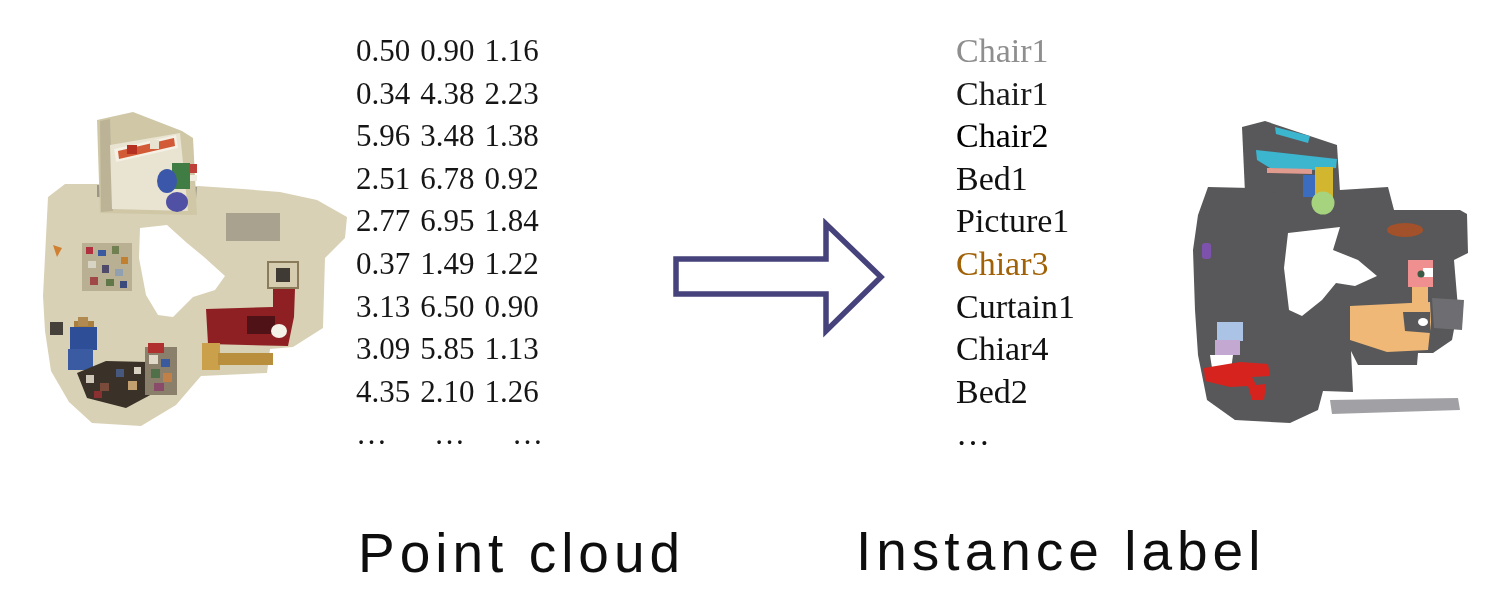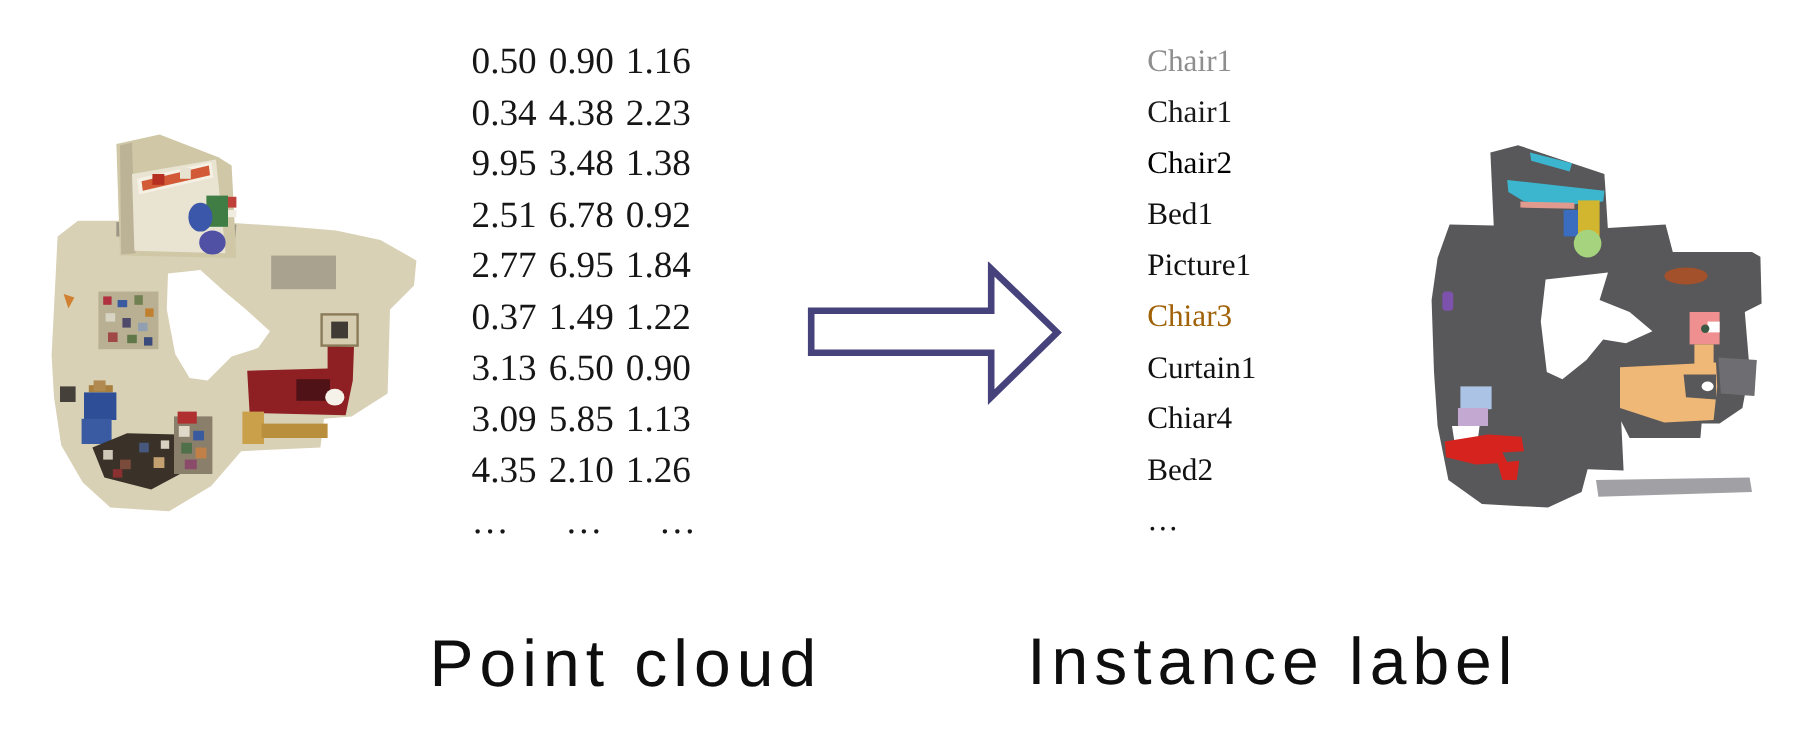--- a/index.html
+++ b/index.html
@@ -2,25 +2,25 @@
 <html><head>
 <meta charset="utf-8">
 <style>
   html,body{margin:0;padding:0;background:#ffffff;}
   .figure{position:relative;width:1510px;height:614px;background:#ffffff;overflow:hidden;
           font-family:"Liberation Serif", serif;}
   .img{position:absolute;}
   .scan{left:30px;top:85px;}
   .seg{left:1190px;top:100px;}
   .arrow-svg{position:absolute;left:670px;top:218px;}
-  .numbers{position:absolute;left:393px;top:30px;color:#161616;font-size:31px;line-height:42.6px;}
+  .numbers{position:absolute;left:356px;top:30px;color:#161616;font-size:31px;line-height:42.6px;}
   .num-row{display:flex;gap:10px;height:42.6px;}
   .num-cell{display:inline-block;min-width:54px;text-align:left;}
   .num-row.dots .num-cell{min-width:68px;}
-  .labels{position:absolute;left:956px;top:30px;font-size:26px;line-height:42.6px;color:#141414;}
+  .labels{position:absolute;left:956px;top:30px;font-size:34px;line-height:42.6px;color:#141414;}
   .label-row{height:42.6px;white-space:nowrap;}
   .caption{position:absolute;font-family:"Liberation Sans", sans-serif;font-size:55px;
            letter-spacing:5px;color:#0e0e0e;white-space:nowrap;}
   .caption.left{left:358px;top:521px;}
   .caption.right{left:856px;top:519px;}
 </style>
 </head>
 <body>
 
 <div class="figure">
@@ -113,21 +113,21 @@
         <span class="num-cell">0.50</span>
         <span class="num-cell">0.90</span>
         <span class="num-cell">1.16</span>
       </div>
     <div class="num-row">
         <span class="num-cell">0.34</span>
         <span class="num-cell">4.38</span>
         <span class="num-cell">2.23</span>
       </div>
     <div class="num-row">
-        <span class="num-cell">9.95</span>
+        <span class="num-cell">5.96</span>
         <span class="num-cell">3.48</span>
         <span class="num-cell">1.38</span>
       </div>
     <div class="num-row">
         <span class="num-cell">2.51</span>
         <span class="num-cell">6.78</span>
         <span class="num-cell">0.92</span>
       </div>
     <div class="num-row">
         <span class="num-cell">2.77</span>

